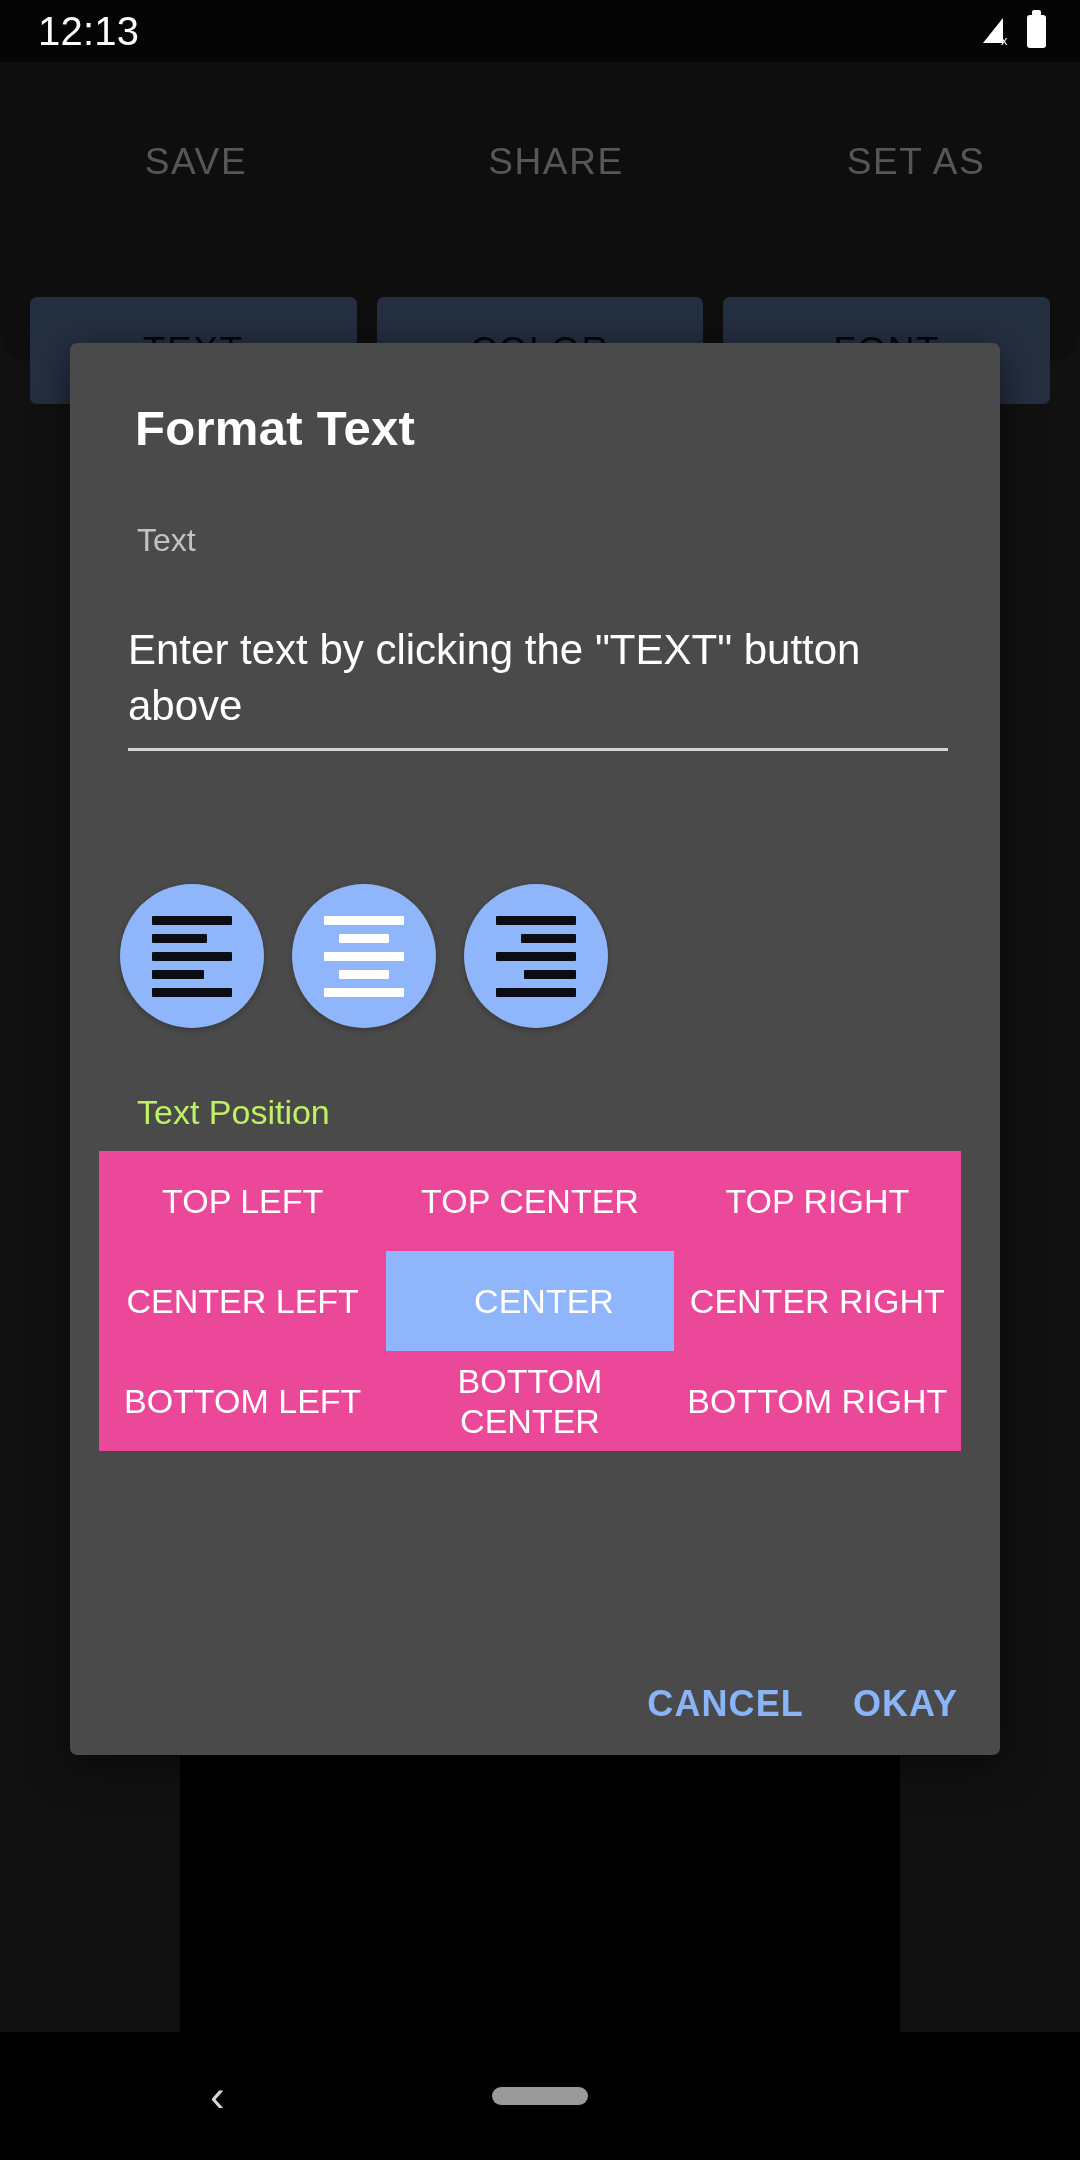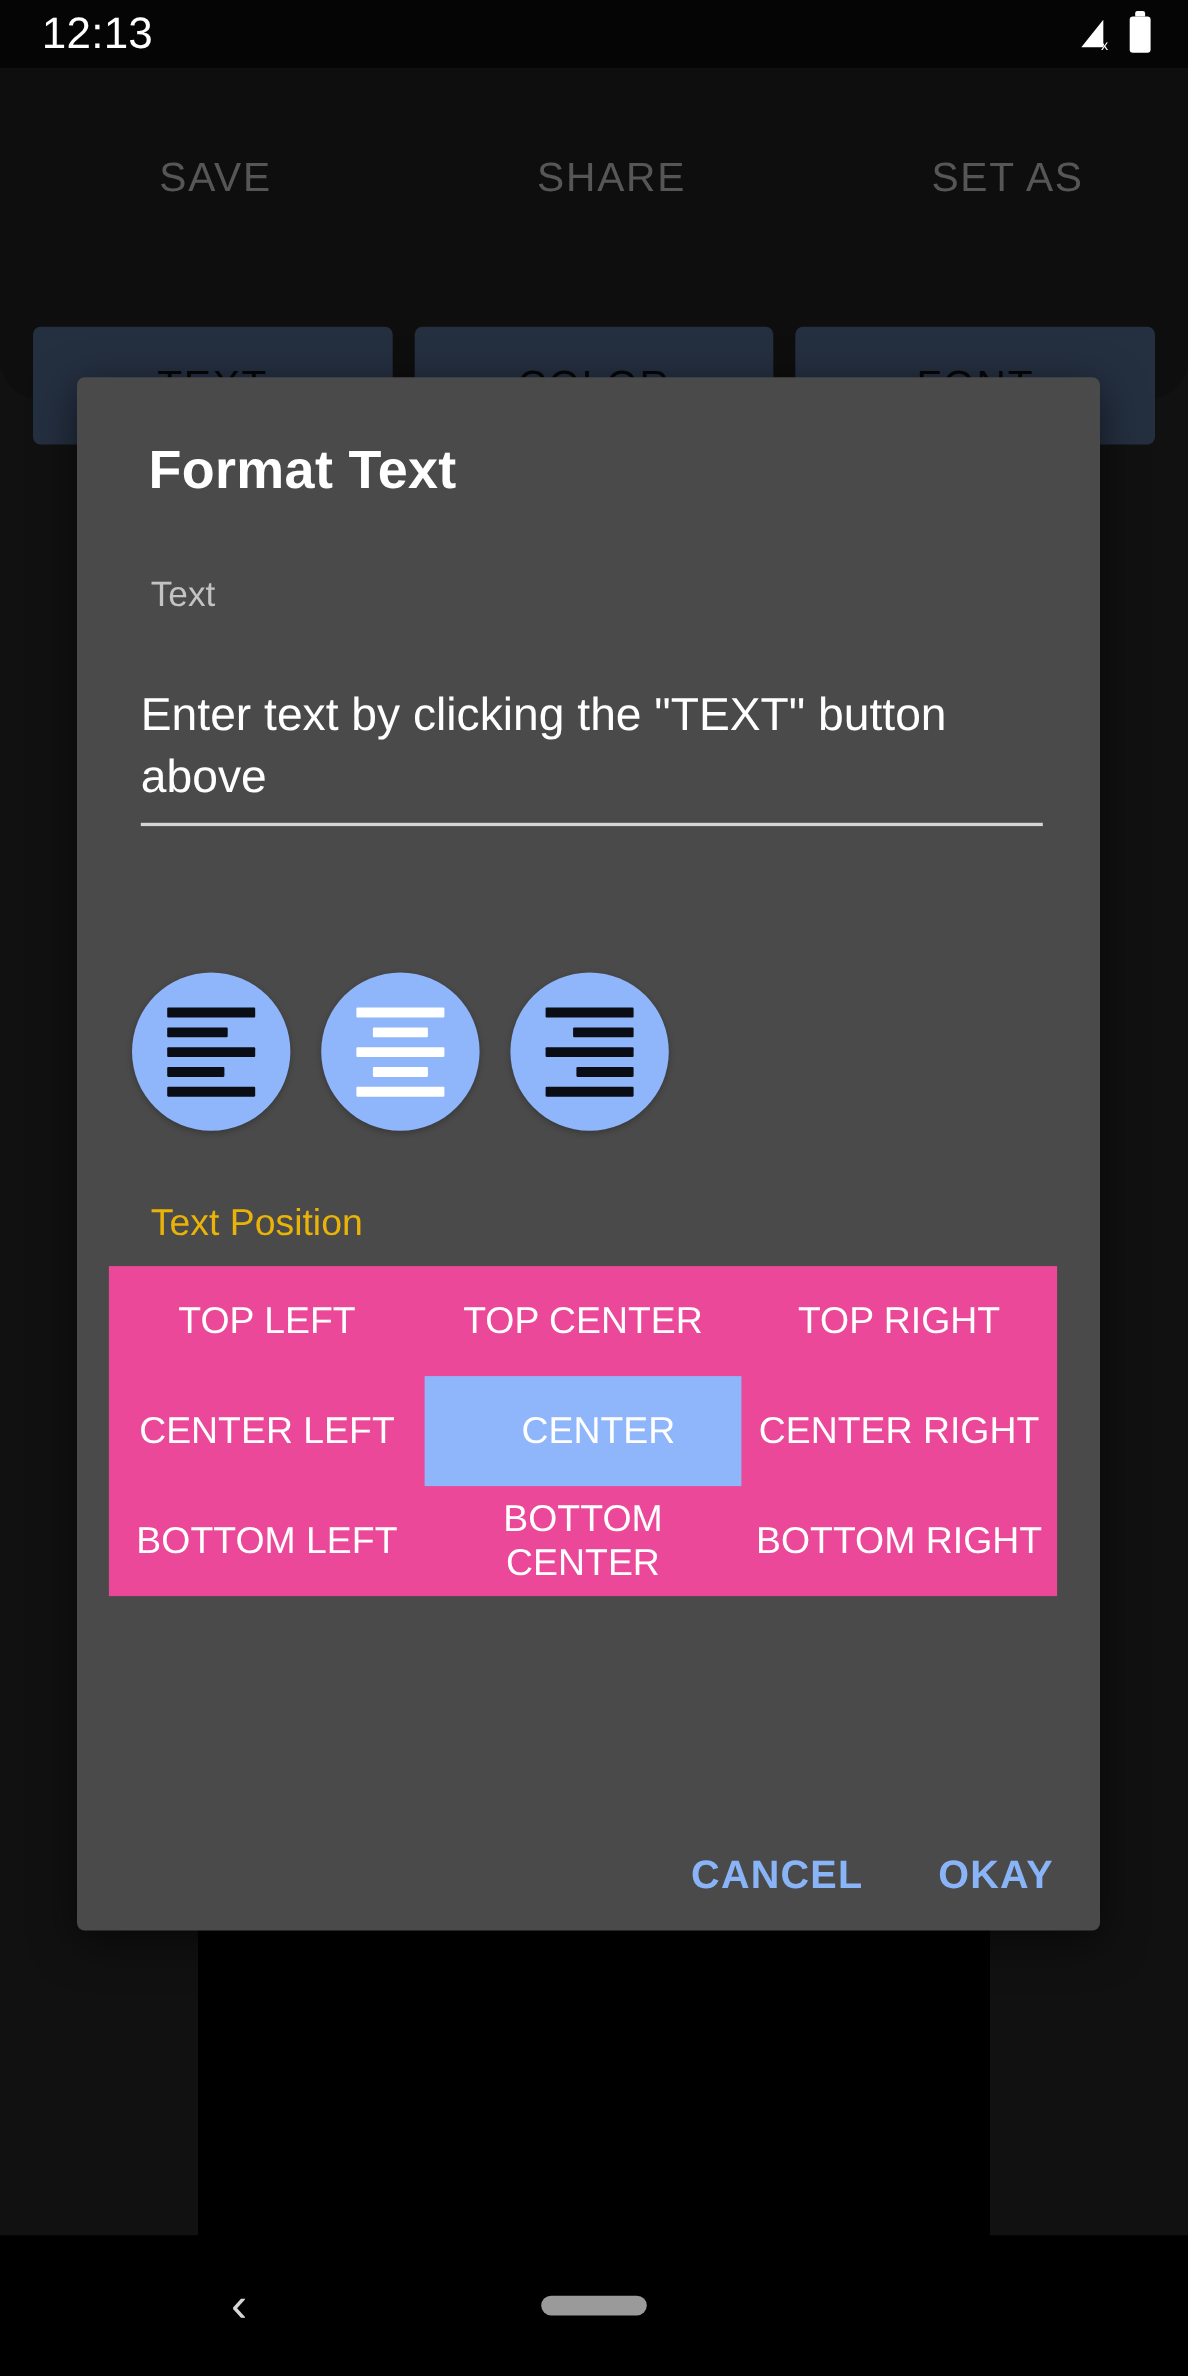--- a/index.html
+++ b/index.html
@@ -136,21 +136,21 @@
   .g-right .ln { margin-left:auto; }
   .g-right .ln:nth-child(1){ width:80px; }
   .g-right .ln:nth-child(2){ width:55px; }
   .g-right .ln:nth-child(3){ width:80px; }
   .g-right .ln:nth-child(4){ width:52px; }
   .g-right .ln:nth-child(5){ width:80px; }
 
   
   #text-position-label {
     position:absolute; left:67px; top:750px;
-    color:#eab308; font-size:34px; font-weight:400;
+    color:#bef264; font-size:34px; font-weight:400;
   }
   #position-grid {
     position:absolute; left:29px; top:808px;
     width:862px; height:300px;
     background:#ec4899;
     display:grid;
     grid-template-columns:repeat(3, 1fr);
     grid-template-rows:repeat(3, 1fr);
   }
   .pos-cell {
@@ -158,21 +158,21 @@
     text-align:center;
     color:#ffffff; font-size:34px; font-weight:400;
     line-height:40px;
     padding:0 4px;
   }
   .pos-cell.selected { background:#8fb5fb;padding-left:32px; }
 
   
   #dialog-actions {
     position:absolute; right:42px; bottom:30px;
-    display:flex; align-items:flex-end; gap:68px;
+    display:flex; align-items:flex-end; gap:49px;
   }
   .dialog-action {
     color:#8ab4f8; font-size:36px; font-weight:700; letter-spacing:1.1px;
   }
 
   
   #nav-bar {
     position:absolute; left:0; bottom:0; width:1080px; height:128px;
     background:#000000;
     display:flex; align-items:center; justify-content:center;

